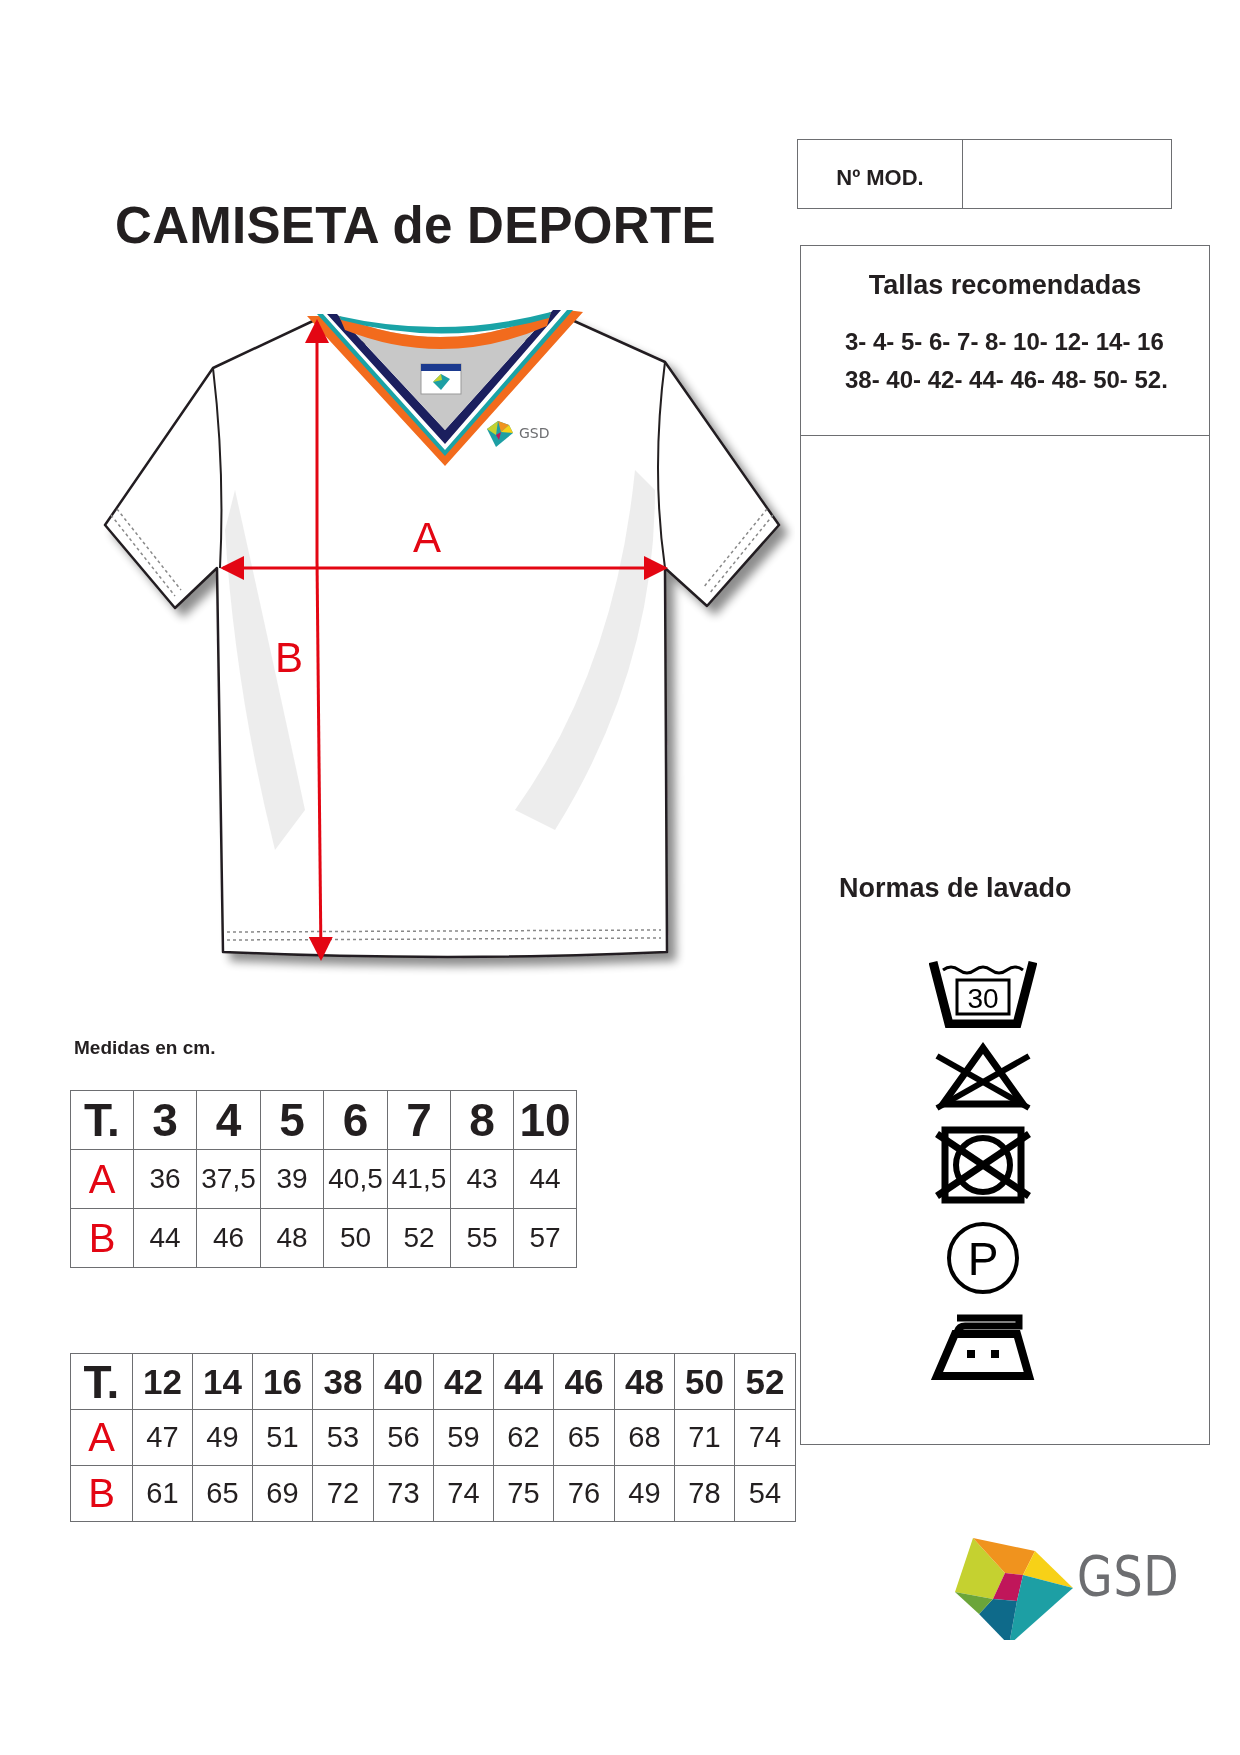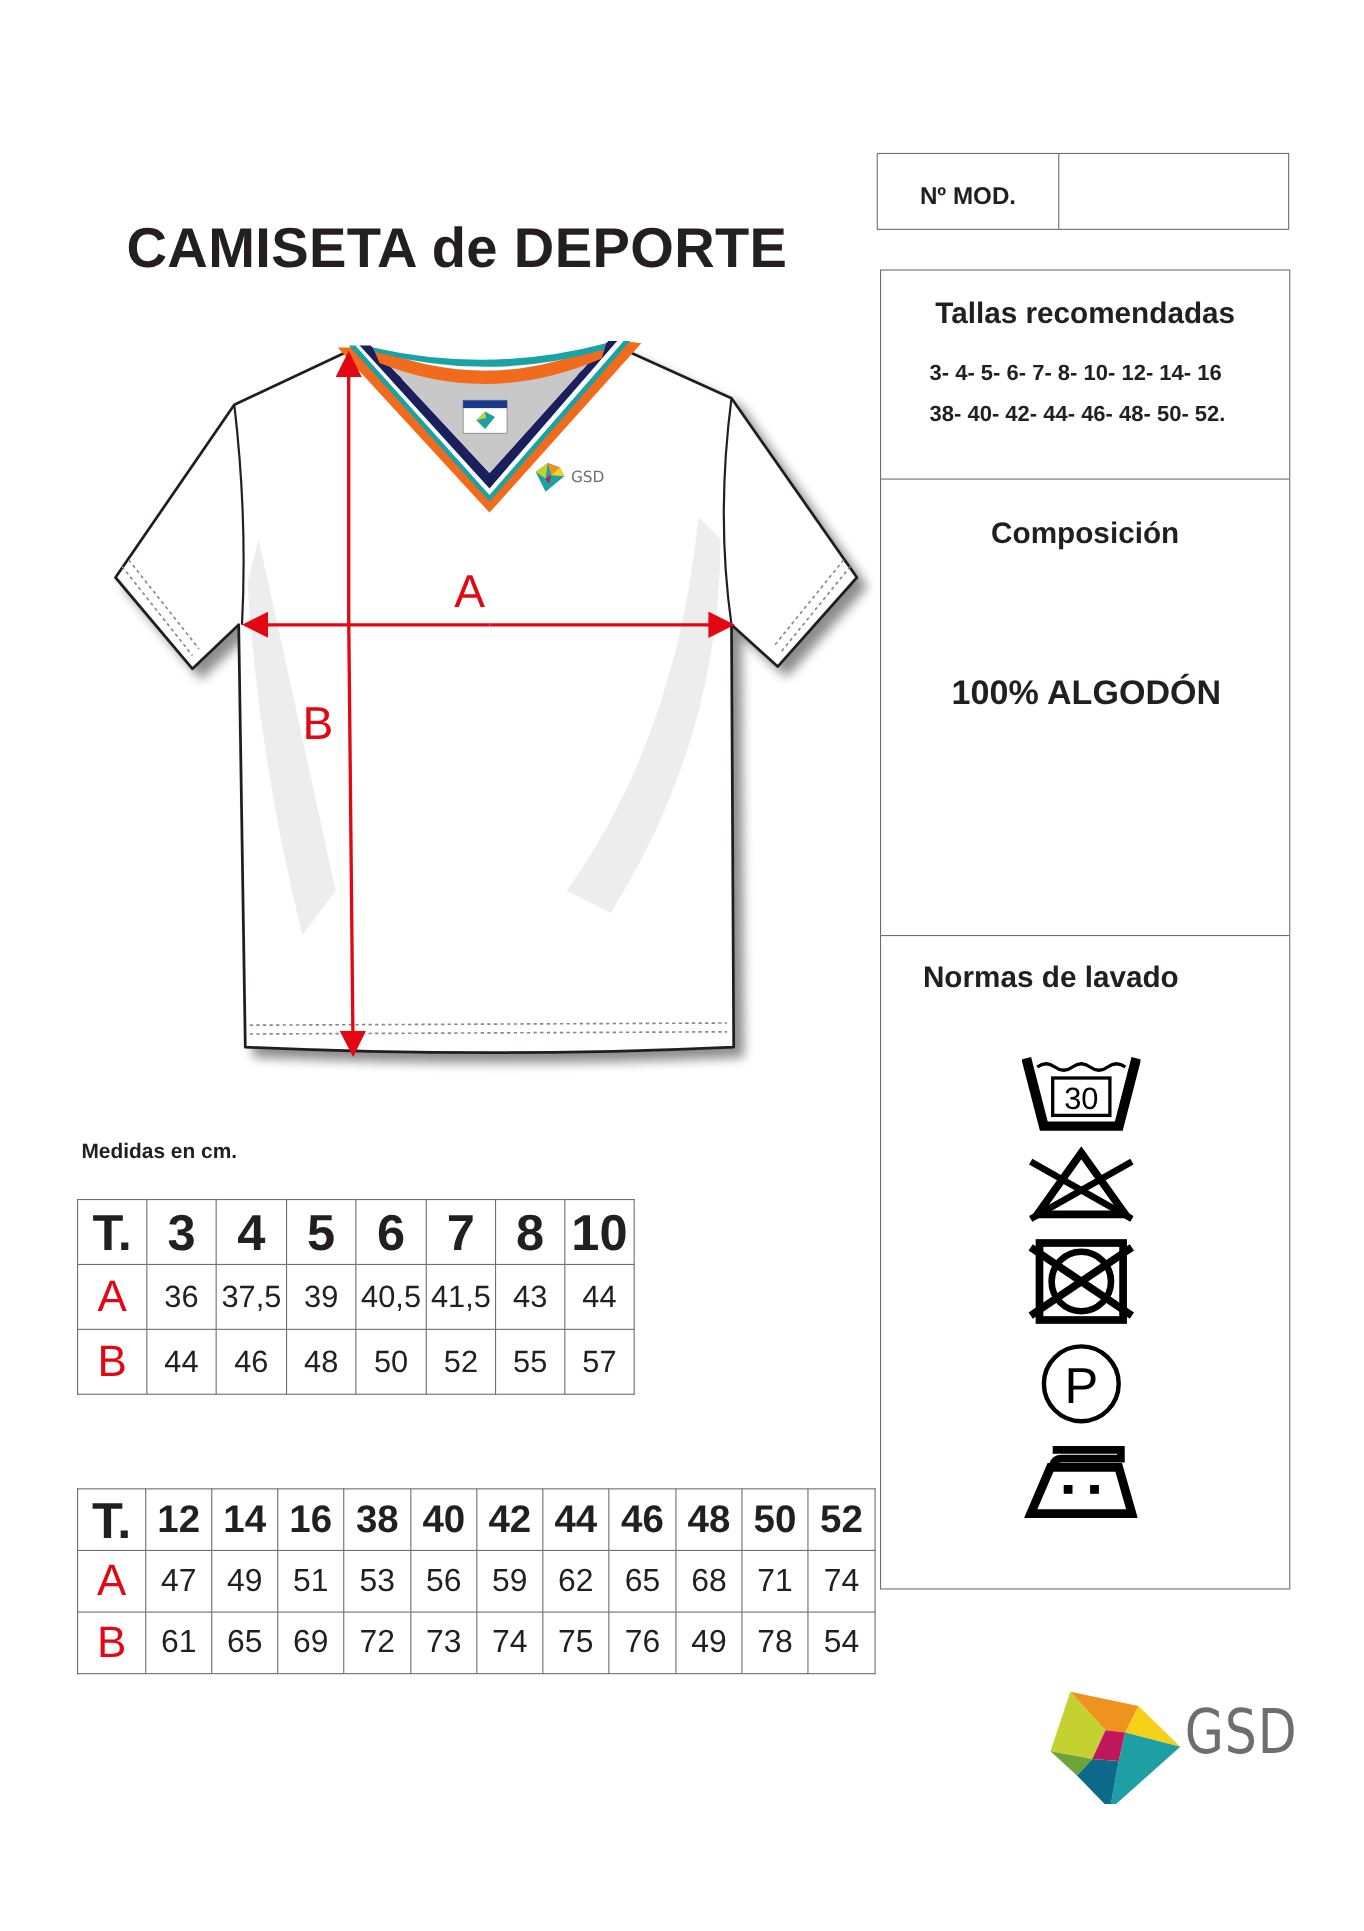--- a/index.html
+++ b/index.html
@@ -19,34 +19,34 @@
     width: 165px; border-right: 1.5px solid #6d6e71;
     display: flex; align-items: center; justify-content: center;
     font-size: 22px; font-weight: bold; padding-top: 8px; text-align: center;
   }
   .mod-value {
     flex: 1; display: flex; align-items: center; justify-content: center;
     font-size: 52px; font-weight: bold; padding-right: 10px;
   }
 
   .info-panel {
-    position: absolute; left: 800px; top: 245px; width: 373px; height: 1200px;
+    position: absolute; left: 800px; top: 245px; width: 410px; height: 1200px;
     border: 1.5px solid #6d6e71;
   }
   .section { position: absolute; left: 0; right: 0; }
   .sec-tallas { top: 0; height: 190px; border-bottom: 1.5px solid #6d6e71; }
   .sec-comp { top: 190px; height: 415px; border-bottom: 1.5px solid #6d6e71; }
   .sec-lavado { top: 605px; bottom: 0; }
 
   .sec-heading {
     position: absolute; left: 0; right: 0; text-align: center;
     font-size: 27px; font-weight: bold; white-space: nowrap;
   }
   .sec-tallas .sec-heading { top: 24px; }
-  .sizes-line { position: absolute; left: 44px; font-size: 20px; font-weight: bold; white-space: nowrap; }
+  .sizes-line { position: absolute; left: 44px; font-size: 24px; font-weight: bold; white-space: nowrap; }
   .sizes-line.l1 { top: 82px; }
   .sizes-line.l2 { top: 120px; }
   .sec-comp .sec-heading { top: 34px; }
   .comp-value { position: absolute; left: 64px; top: 176px; font-size: 31px; font-weight: bold; white-space: nowrap; }
   .sec-lavado .sec-heading { top: 22px; text-align: left; padding-left: 38px; }
 
   .care-icons { position: absolute; left: 127px; top: 105px; width: 110px; text-align: right; }
   .care-icon { display: block; margin: 0 auto 14px auto; }
 
   .shirt { position: absolute; left: 95px; top: 290px; width: 700px; height: 700px; }
@@ -88,24 +88,20 @@
 
 <div class="mod-box">
   <div class="mod-label">Nº MOD.</div>
 </div>
 
 <div class="info-panel">
   <div class="section sec-tallas">
     <div class="sec-heading">Tallas recomendadas</div>
     <div class="sizes-line l1">3- 4- 5- 6- 7- 8- 10- 12- 14- 16</div>
     <div class="sizes-line l2">38- 40- 42- 44- 46- 48- 50- 52.</div>
-  </div>
-  <div class="section sec-comp">
-    <div class="sec-heading">Composición</div>
-    <div class="comp-value">100% ALGODÓN</div>
   </div>
   <div class="section sec-lavado">
     <div class="sec-heading">Normas de lavado</div>
     <div class="care-icons">
 
       <svg class="care-icon" width="108" height="72" viewBox="0 0 108 72">
         <path d="M4 6 L20 68 L88 68 L104 6" fill="none" stroke="#000" stroke-width="9" stroke-linejoin="miter"></path>
         <path d="M14 14 q8 -6 16 0 t16 0 t16 0 t16 0 t16 0" fill="none" stroke="#000" stroke-width="3"></path>
         <rect x="28" y="24" width="52" height="34" fill="none" stroke="#000" stroke-width="3"></rect>
         <text x="54" y="52" text-anchor="middle" font-family="Liberation Sans, sans-serif" font-size="28" fill="#000">30</text>

